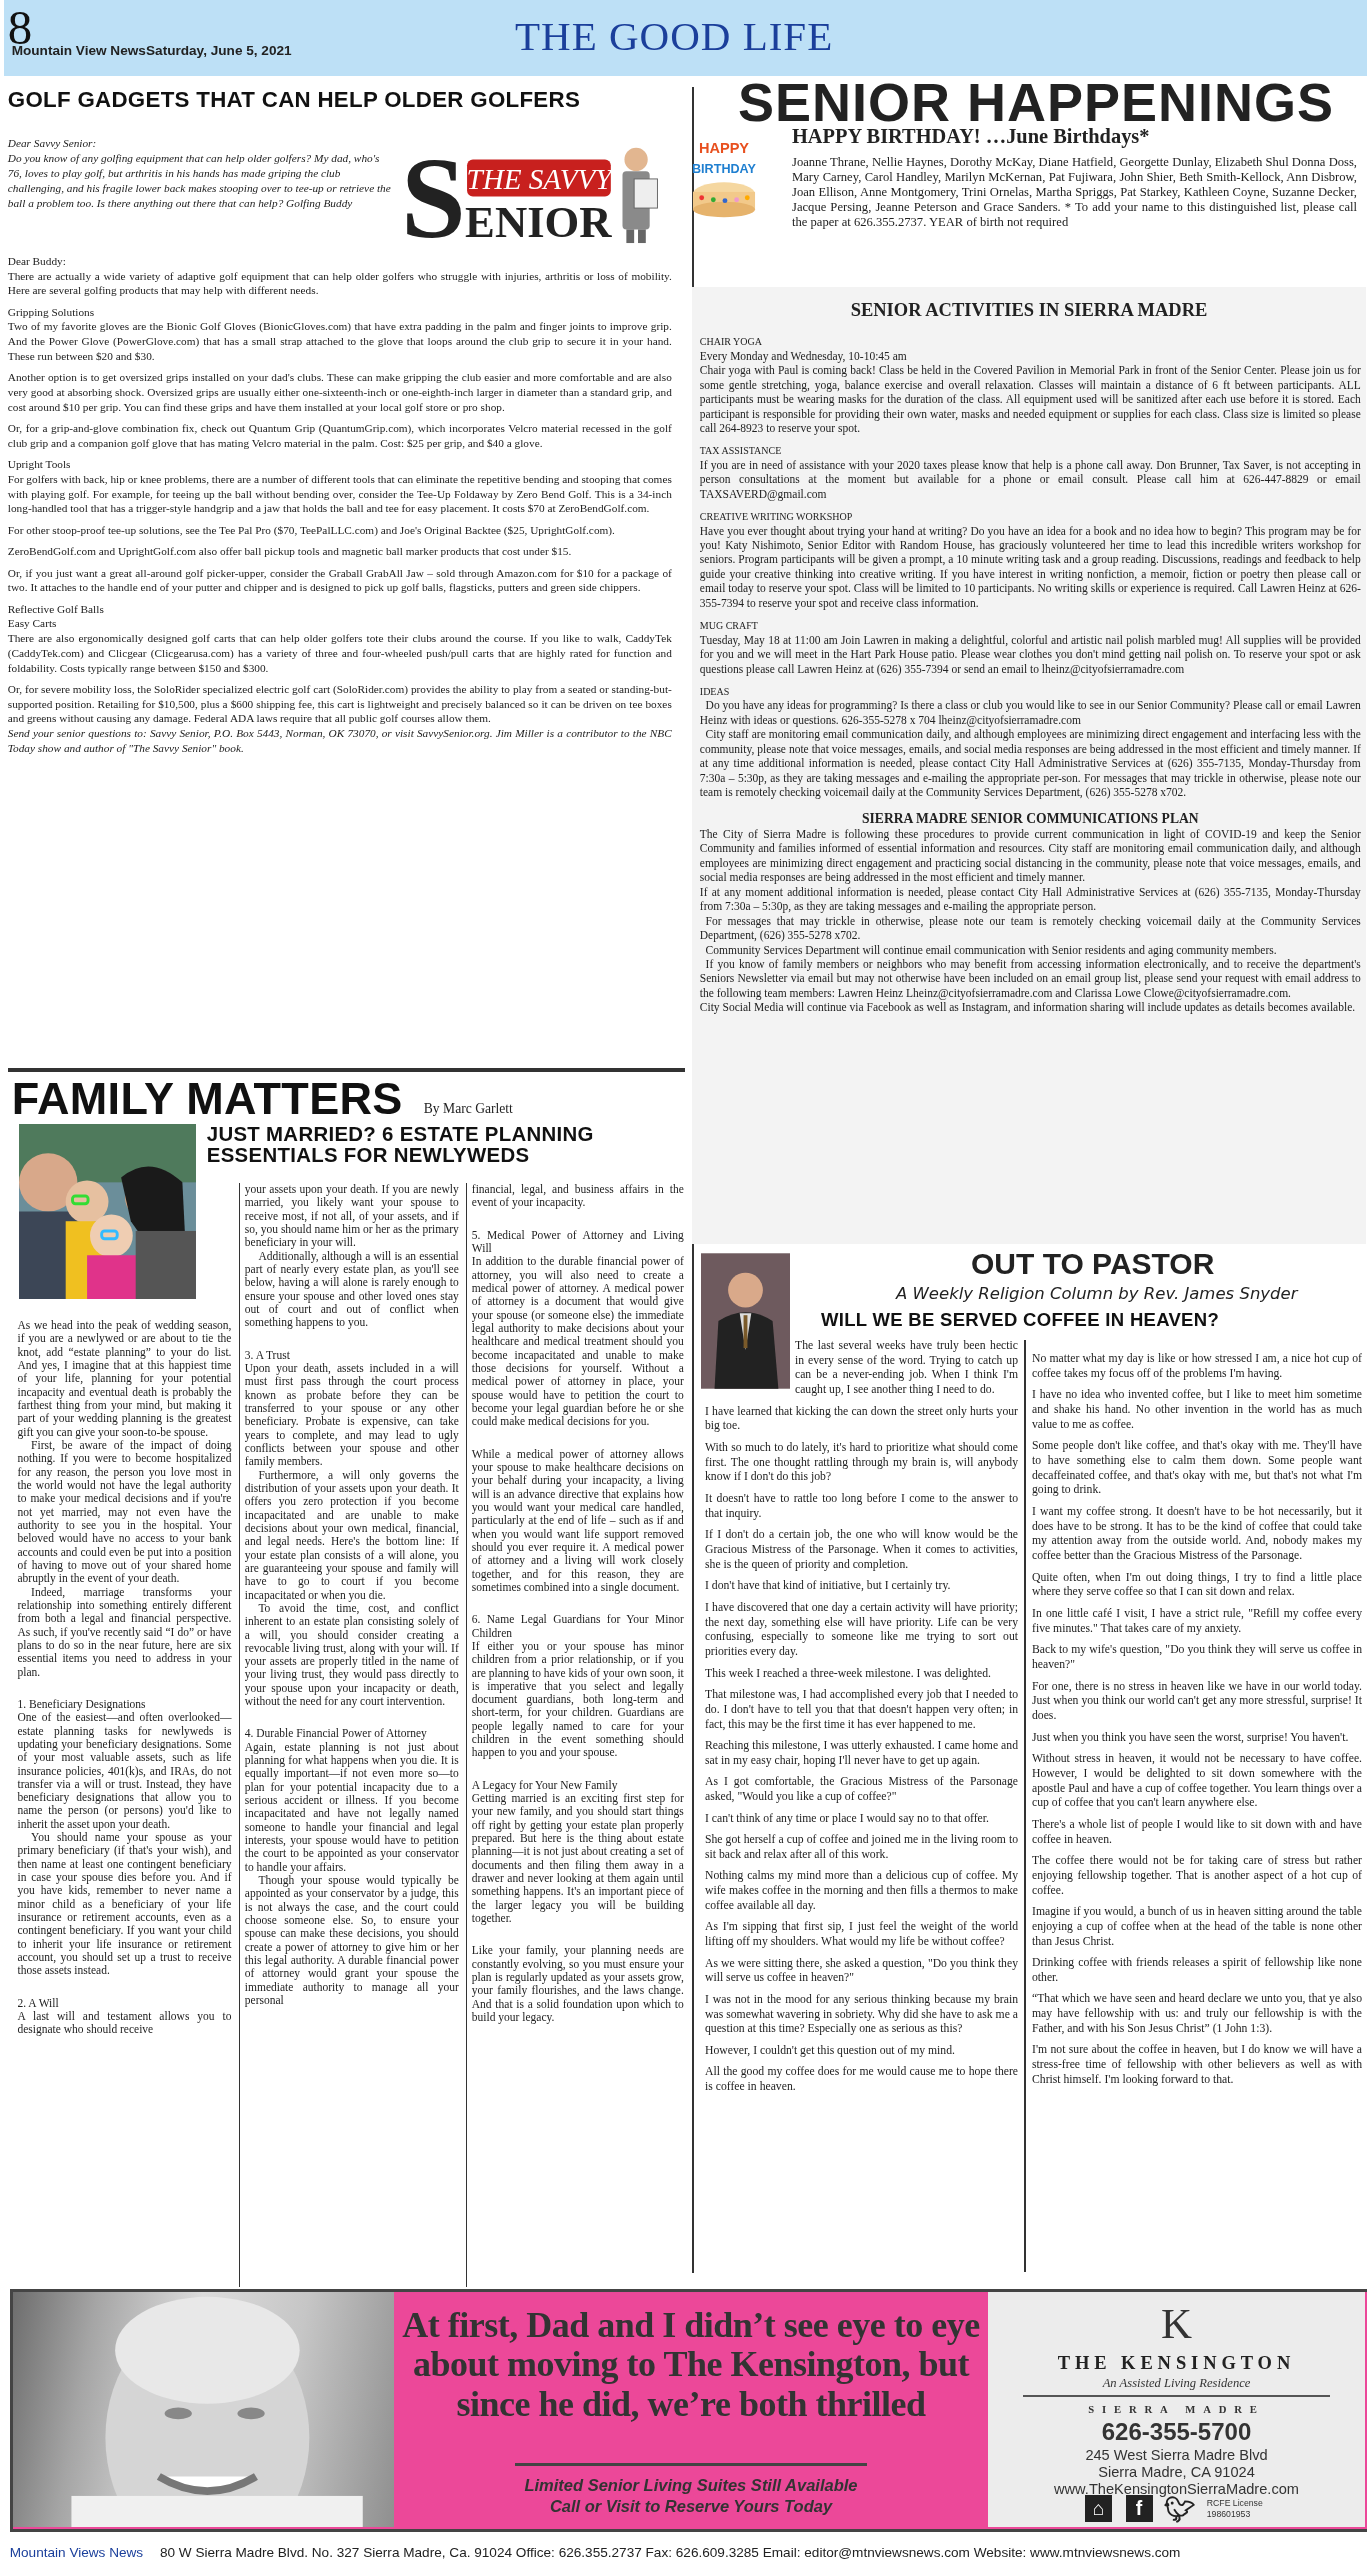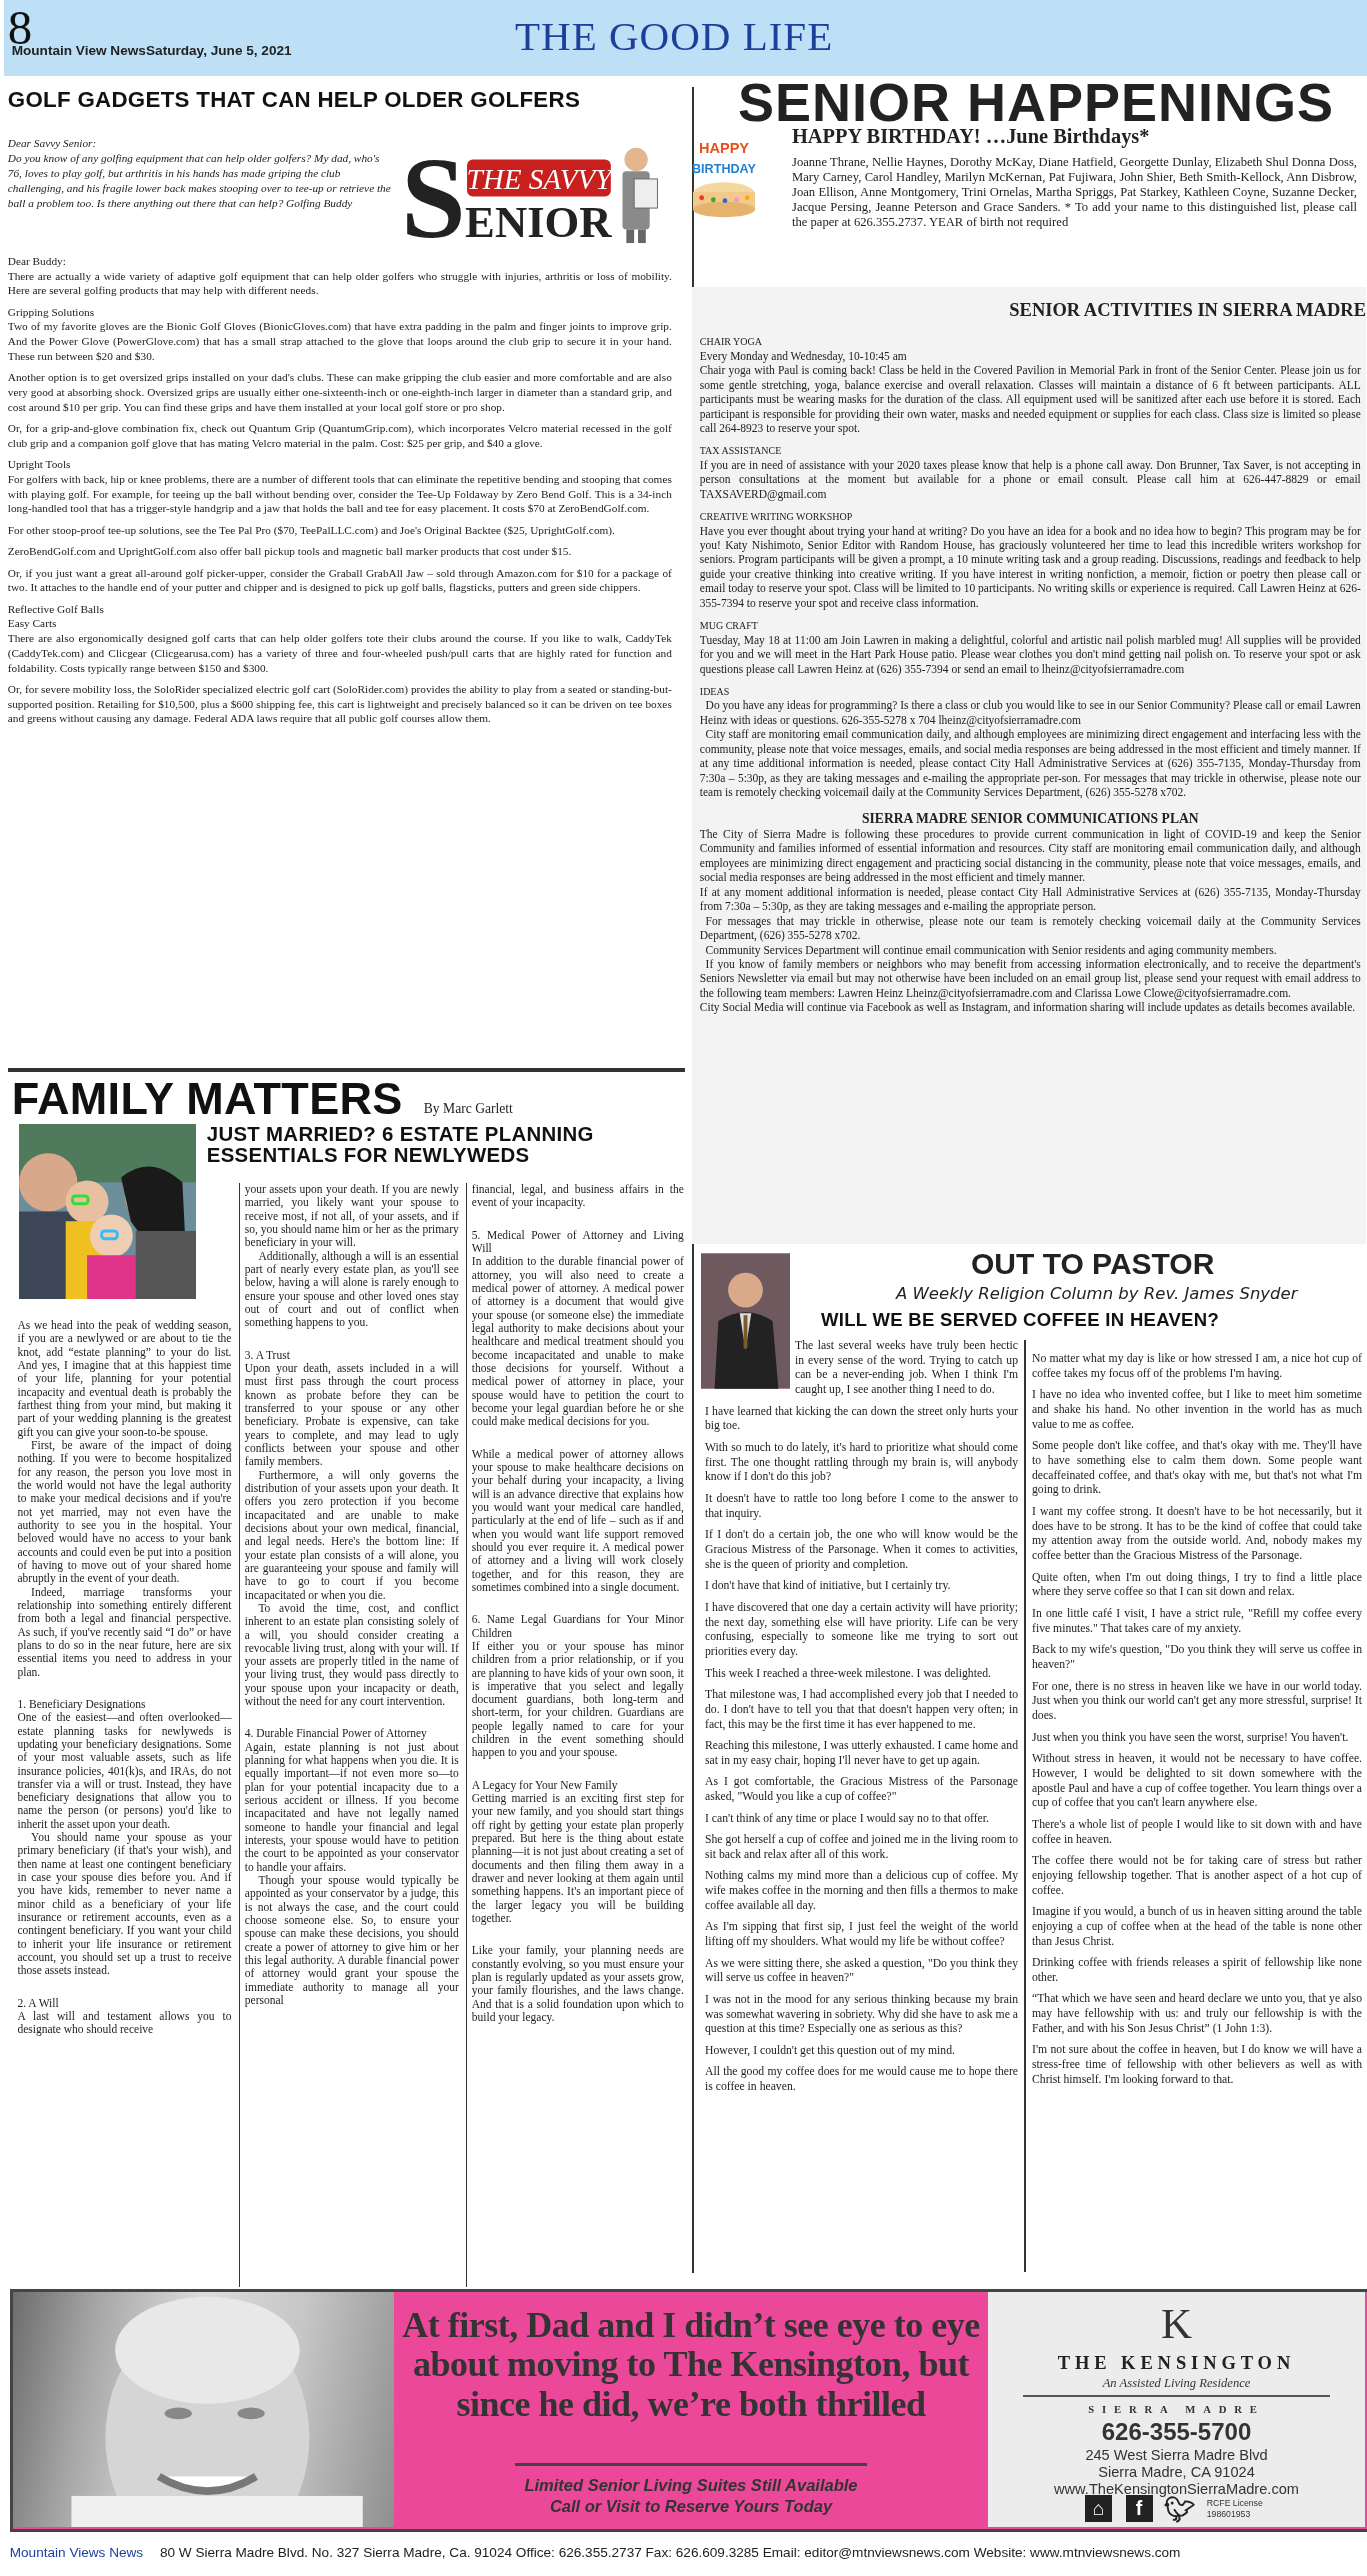--- a/index.html
+++ b/index.html
@@ -23,21 +23,21 @@
 #golf-body .sub{margin-bottom:0}
 #golf-sign{font-style:italic}
 
 .vline{background:#333}
 
 #sh-title{left:738px;top:70px;font-size:54px;font-family:"Liberation Sans",sans-serif;font-weight:bold;letter-spacing:1px;white-space:nowrap}
 #bday-icon{left:690px;top:126px;width:68px;height:97px}
 #bday-title{left:792px;top:124px;font-size:20.4px;font-weight:bold}
 #bday-text{left:792px;top:155px;width:565px;font-size:12.6px;line-height:1.2;text-align:justify}
 #activities{left:692px;top:287px;width:674px;height:957px;background:#f3f3f3}
-#act-title{width:100%;text-align:right;top:11.7px;left:0;font-size:18.5px;font-weight:bold}
+#act-title{width:100%;text-align:center;top:11.7px;left:0;font-size:18.5px;font-weight:bold}
 #act-body{left:7.8px;top:49px;width:661px;font-size:11.5px;line-height:1.26;text-align:justify}
 #act-body h4{font-size:10px;font-weight:normal;margin-top:9.7px}
 #act-body h4:first-child{margin-top:0}
 #act-body .center{text-align:center;font-size:13.6px;font-weight:bold;margin-top:9.7px}
 #act-body .ind{text-indent:5.8px}
 
 #fm{left:7.8px;top:1068px;width:677px;height:1219px}
 #fm-rule{left:0;top:0;width:677px;height:3.9px;background:#333}
 #fm-title{left:3.9px;top:3.9px;font-size:45px;white-space:nowrap}
 #fm-by{left:416px;top:33px;font-size:13.6px}
@@ -123,20 +123,21 @@
     <p>Or, for a grip-and-glove combination fix, check out Quantum Grip (QuantumGrip.com), which incorporates Velcro material recessed in the golf club grip and a companion golf glove that has mating Velcro material in the palm. Cost: $25 per grip, and $40 a glove.</p>
     <p class="sub">Upright Tools</p>
     <p>For golfers with back, hip or knee problems, there are a number of different tools that can eliminate the repetitive bending and stooping that comes with playing golf. For example, for teeing up the ball without bending over, consider the Tee-Up Foldaway by Zero Bend Golf. This is a 34-inch long-handled tool that has a trigger-style handgrip and a jaw that holds the ball and tee for easy placement. It costs $70 at ZeroBendGolf.com.</p>
     <p>For other stoop-proof tee-up solutions, see the Tee Pal Pro ($70, TeePalLLC.com) and Joe's Original Backtee ($25, UprightGolf.com).</p>
     <p>ZeroBendGolf.com and UprightGolf.com also offer ball pickup tools and magnetic ball marker products that cost under $15.</p>
     <p>Or, if you just want a great all-around golf picker-upper, consider the Graball GrabAll Jaw – sold through Amazon.com for $10 for a package of two. It attaches to the handle end of your putter and chipper and is designed to pick up golf balls, flagsticks, putters and green side chippers.</p>
     <p class="sub">Reflective Golf Balls</p>
     <p class="sub">Easy Carts</p>
     <p>There are also ergonomically designed golf carts that can help older golfers tote their clubs around the course. If you like to walk, CaddyTek (CaddyTek.com) and Clicgear (Clicgearusa.com) has a variety of three and four-wheeled push/pull carts that are highly rated for function and foldability. Costs typically range between $150 and $300.</p>
     <p class="sub">Or, for severe mobility loss, the SoloRider specialized electric golf cart (SoloRider.com) provides the ability to play from a seated or standing-but-supported position. Retailing for $10,500, plus a $600 shipping fee, this cart is lightweight and precisely balanced so it can be driven on tee boxes and greens without causing any damage. Federal ADA laws require that all public golf courses allow them.</p>
+    <p id="golf-sign">Send your senior questions to: Savvy Senior, P.O. Box 5443, Norman, OK 73070, or visit SavvySenior.org. Jim Miller is a contributor to the NBC Today show and author of "The Savvy Senior" book.</p>
   </div>
 </div>
 
 <div id="right-vline" class="abs vline"></div>
 
 <div id="sh-title" class="abs">SENIOR HAPPENINGS</div>
 <div id="bday-icon" class="abs">
   <svg width="68" height="97" viewBox="0 0 70 100" style="font-size:11.6px">
     <text x="35" y="28" text-anchor="middle" font-family="Liberation Sans, sans-serif" font-weight="bold" font-size="15" fill="#e8501f">HAPPY</text>
     <text x="35" y="48" text-anchor="middle" font-family="Liberation Sans, sans-serif" font-weight="bold" font-size="13" fill="#1f7fd0">BIRTHDAY</text>

